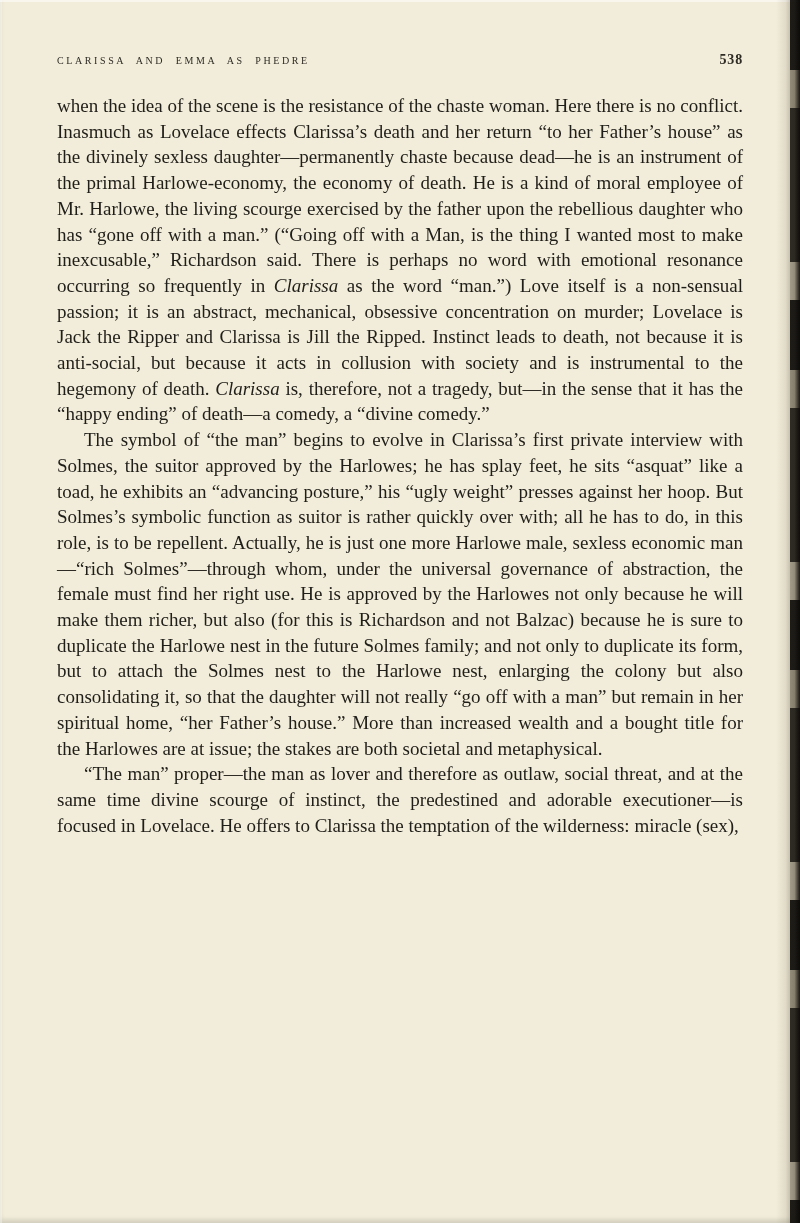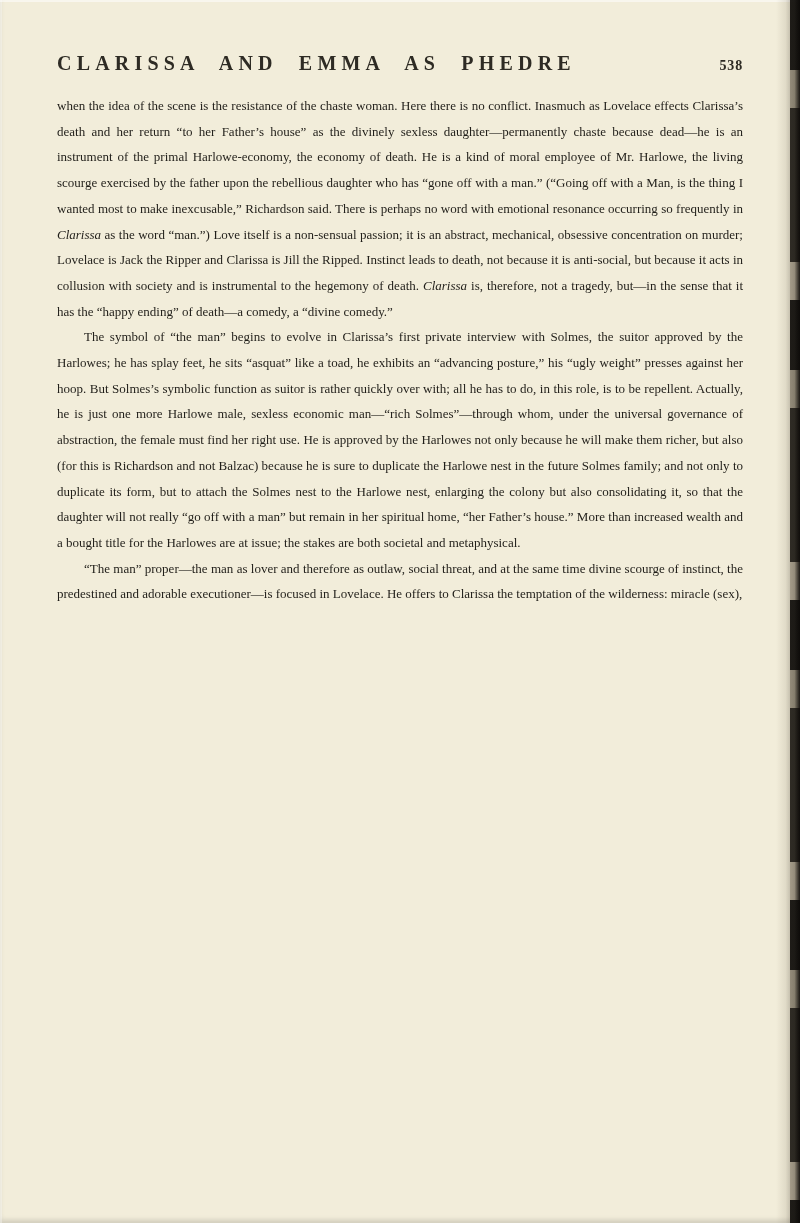--- a/index.html
+++ b/index.html
@@ -23,43 +23,43 @@
   .running-header{
     position:absolute;
     top:52px;
     left:57px;
     width:686px;
     display:flex;
     justify-content:space-between;
     align-items:baseline;
   }
   .running-header .title{
-    font-size:20px;
-    font-weight:700;
+    font-size:10px;
+    font-weight:400;
     letter-spacing:0.26em;
     word-spacing:0.55em;
     color:var(--header-ink);
     white-space:nowrap;
   }
   .running-header .pagenum{
     font-size:14px;
     font-weight:700;
     letter-spacing:0.06em;
     color:var(--header-ink);
   }
   .text-block{
     position:absolute;
     top:93px;
     left:57px;
     width:686px;
   }
   .text-block p{
     margin:0;
     text-align:justify;
-    font-size:13px;
+    font-size:19px;
     line-height:25.7px;
     color:var(--ink);
   }
   .text-block p.indent{ text-indent:27px; }
   .italic{ font-style:italic; }
 
   
   .edge-shadow{
     position:absolute; top:0; right:0; bottom:0; width:24px;
     background:linear-gradient(to right,

